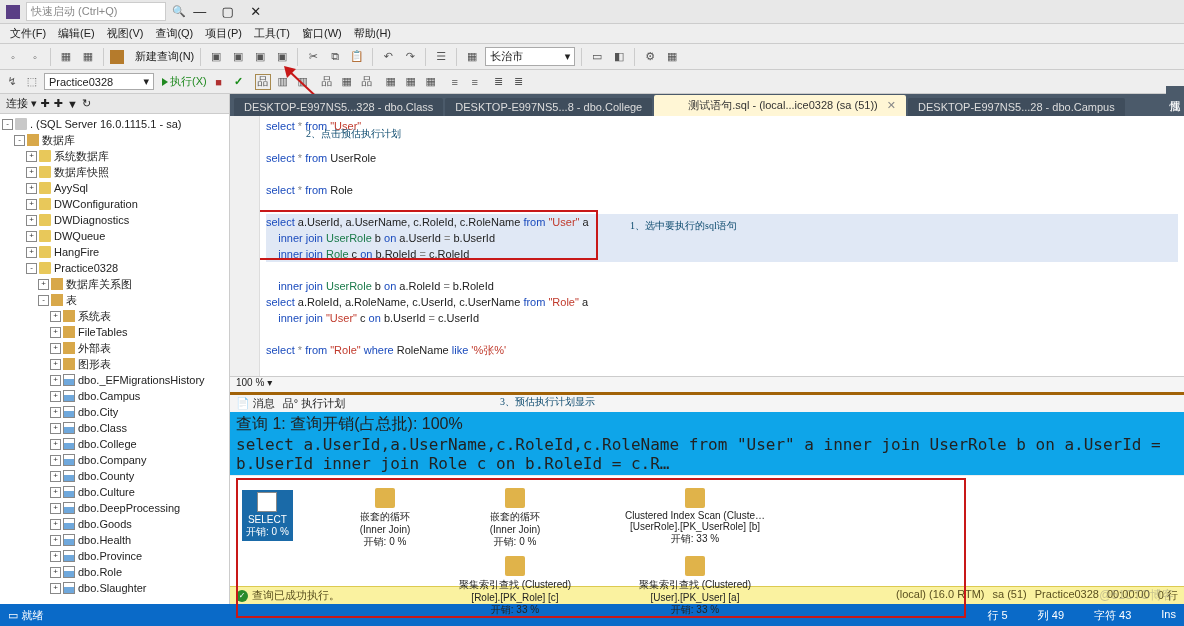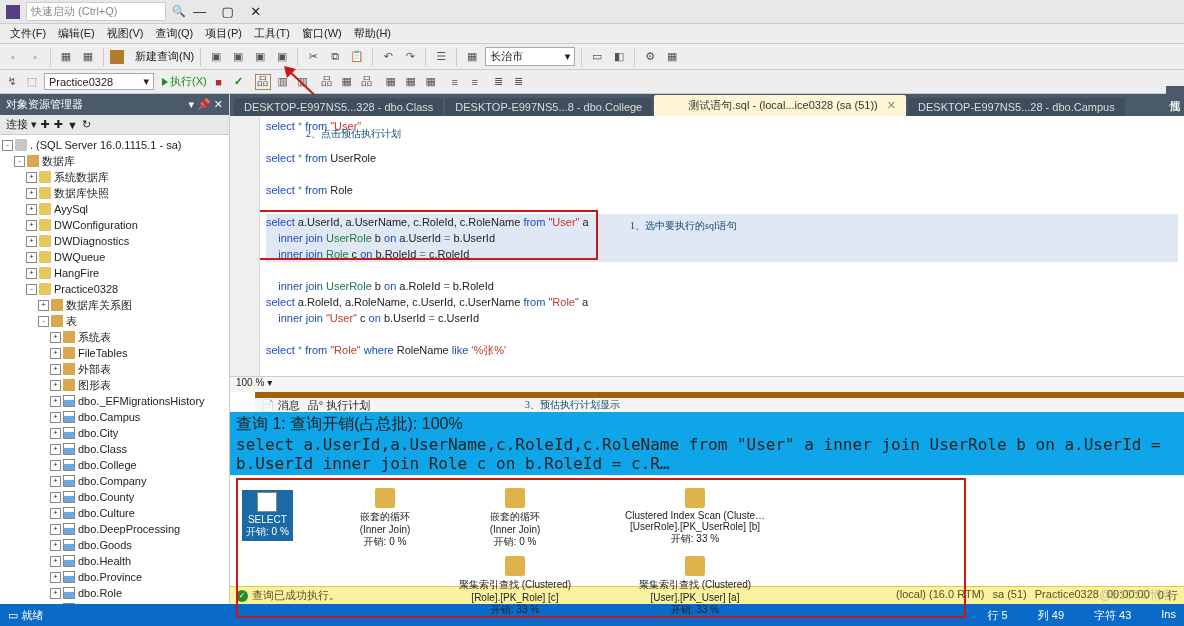--- a/index.html
+++ b/index.html
@@ -49,21 +49,21 @@
 .code .kw { color: #1a4bbd; }
 .code .str { color: #c0392b; }
 .code .op { color: #888; }
 .code .id { color: #222; }
 .code .tbl { color: #1a7a4a; }
 .code-line { white-space: nowrap; }
 .sel-box { position: absolute; border: 2px solid #c81818; }
 .annot { position: absolute; color: #0c4a6e; font-size: 10px; font-family: "Microsoft YaHei"; }
 .arrow { position: absolute; }
 .zoom-bar { height: 16px; background: #f5f5f5; border-top: 1px solid #ccc; padding: 0 6px; font-size: 10px; }
-.res-tabs { height: 20px; background: #f5f5f5; border-top: 6px solid #a16207; display: flex; align-items: center; padding: 0 6px; gap: 8px; font-size: 11px; position: relative; margin-left: 25px; }
+.res-tabs { height: 20px; background: #f5f5f5; border-top: 3px solid #a16207; display: flex; align-items: center; padding: 0 6px; gap: 8px; font-size: 11px; position: relative; }
 .res-info { padding: 2px 6px; font-size: 16px; background: #0ea5e9; border-bottom: 1px solid #eee; position: relative; }
 .res-info .q1 { }
 .res-info .q2 { font-family: Consolas, monospace; }
 .plan-pane { flex: 1; background: #fff; position: relative; }
 .plan-box { position: absolute; border: 2px solid #c81818; }
 .plan-node { position: absolute; text-align: center; font-size: 10px; font-family: Consolas, monospace; width: 170px; }
 .plan-node .ic-p { width: 20px; height: 20px; margin: 0 auto 2px; background: #e0b34a; border-radius: 2px; }
 .sel-node { position: absolute; text-align: center; font-size: 10px; background: #1a6aa8; color: #fff; padding: 2px 4px; }
 .sel-node .ic-s { width: 20px; height: 20px; margin: 0 auto 2px; background: #fff; border: 1px solid #888; }
 .bottom-status { height: 18px; background: #faf2a0; border-top: 1px solid #dcca50; display: flex; align-items: center; padding: 0 6px; font-size: 11px; color: #5a5020; }
@@ -169,24 +169,20 @@
   <span class="tb-icon">≣</span>
   <span class="tb-icon">≣</span>
   <svg class="arrow" style="left:284px;top:-4px;width:50px;height:50px">
       <line x1="40" y1="38" x2="5" y2="5" stroke="#c81818" stroke-width="2"></line>
       <polygon points="0,0 12,3 3,12" fill="#c81818"></polygon>
     </svg>
 </div>
 
 <div class="main">
   <div class="panel-left">
-    <div class="hdr">
-      <span>对象资源管理器</span>
-      <span>▾ 📌 ✕</span>
-    </div>
     <div class="sub">
       <span>连接 ▾</span>
       <span>✚</span>
       <span>✚</span>
       <span>▼</span>
       <span>↻</span>
     </div>
     <div class="tree" id="tree">
         <div class="tree-node">
           <span class="sp" style="width:0px"></span>

